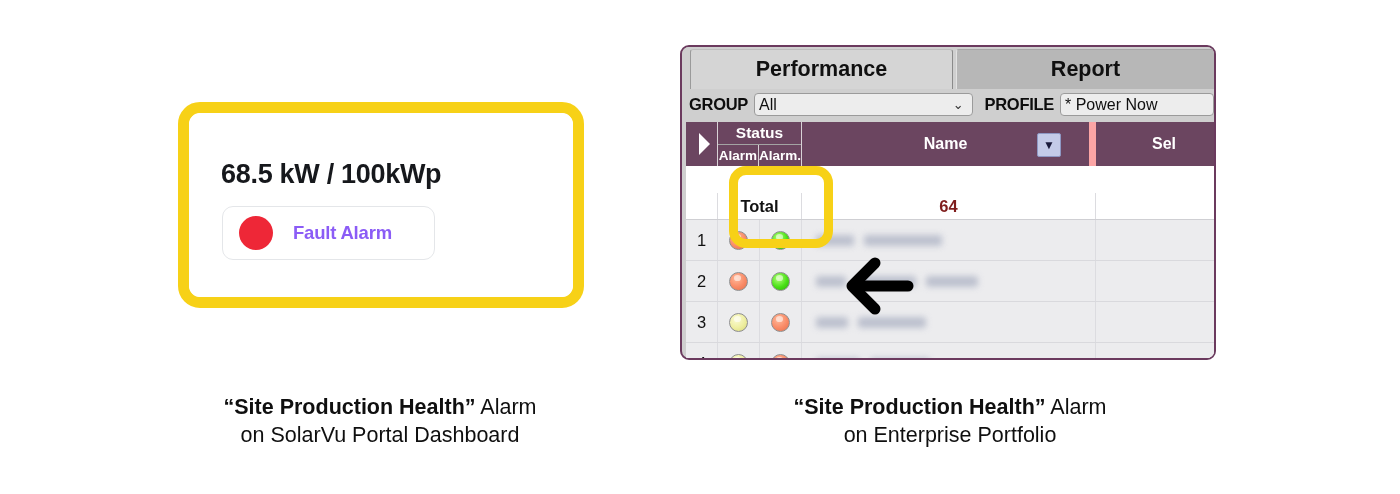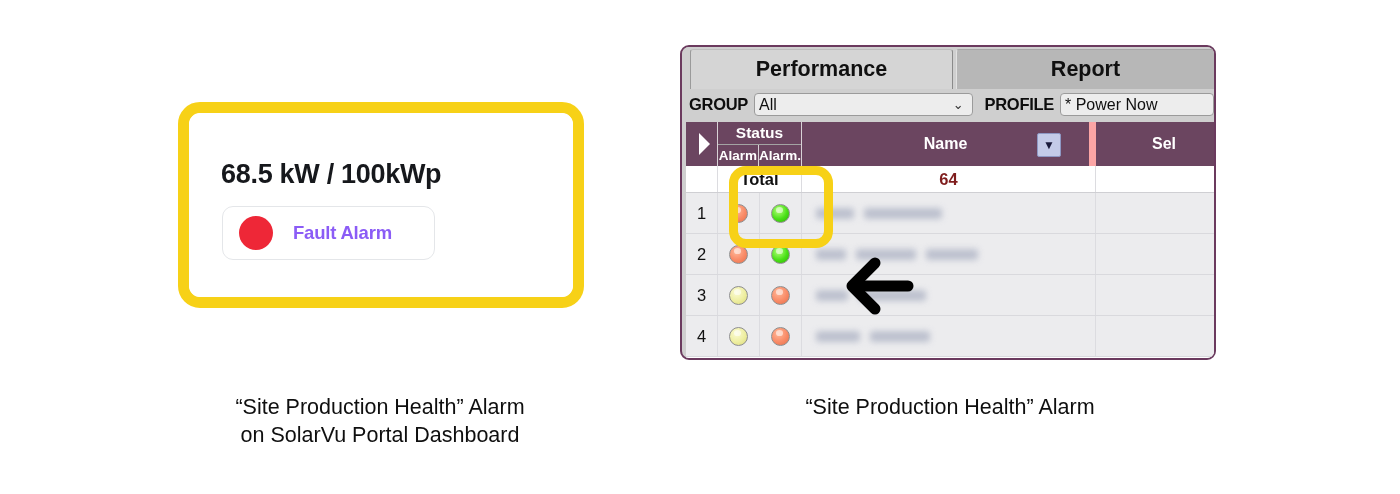--- a/index.html
+++ b/index.html
@@ -298,20 +298,21 @@
     position: relative;
     height: 40px;
     display: flex;
     background: #ececee;
     border-bottom: 1px solid #d9d9dd;
   }
   #row-total {
     background: #ffffff;
     height: 26px;
     border-bottom: 1px solid #cfcfd3;
+    margin-top: 27px;
   }
   .cell-index {
     width: 32px;
     display: flex; align-items: center; justify-content: center;
     font-size: 16.5px;
     color: #111111;
     border-right: 1px solid #dcdce0;
     box-sizing: border-box;
   }
   .cell-alarm, .cell-comm {
@@ -403,21 +404,21 @@
   }
 
   
   .caption {
     position: absolute;
     text-align: center;
     font-size: 21.5px;
     color: #0f0f0f;
     line-height: 1.32;
   }
-  .caption b { font-weight: normal; }
+  .caption b { font-weight: bold; }
   #caption-left {
     left: 130px;
     top: 393px;
     width: 500px;
   }
   #caption-right {
     left: 700px;
     top: 393px;
     width: 500px;
   }
@@ -579,13 +580,14 @@
   </div>
 </div>
 
 <div class="caption" id="caption-left">
   <div><b>“Site Production Health”</b><span> Alarm</span></div>
   <div>on SolarVu Portal Dashboard</div>
 </div>
 
 <div class="caption" id="caption-right">
   <div><b>“Site Production Health”</b><span> Alarm</span></div>
+  <div>on Enterprise Portfolio</div>
 </div>
 
 </body></html>

